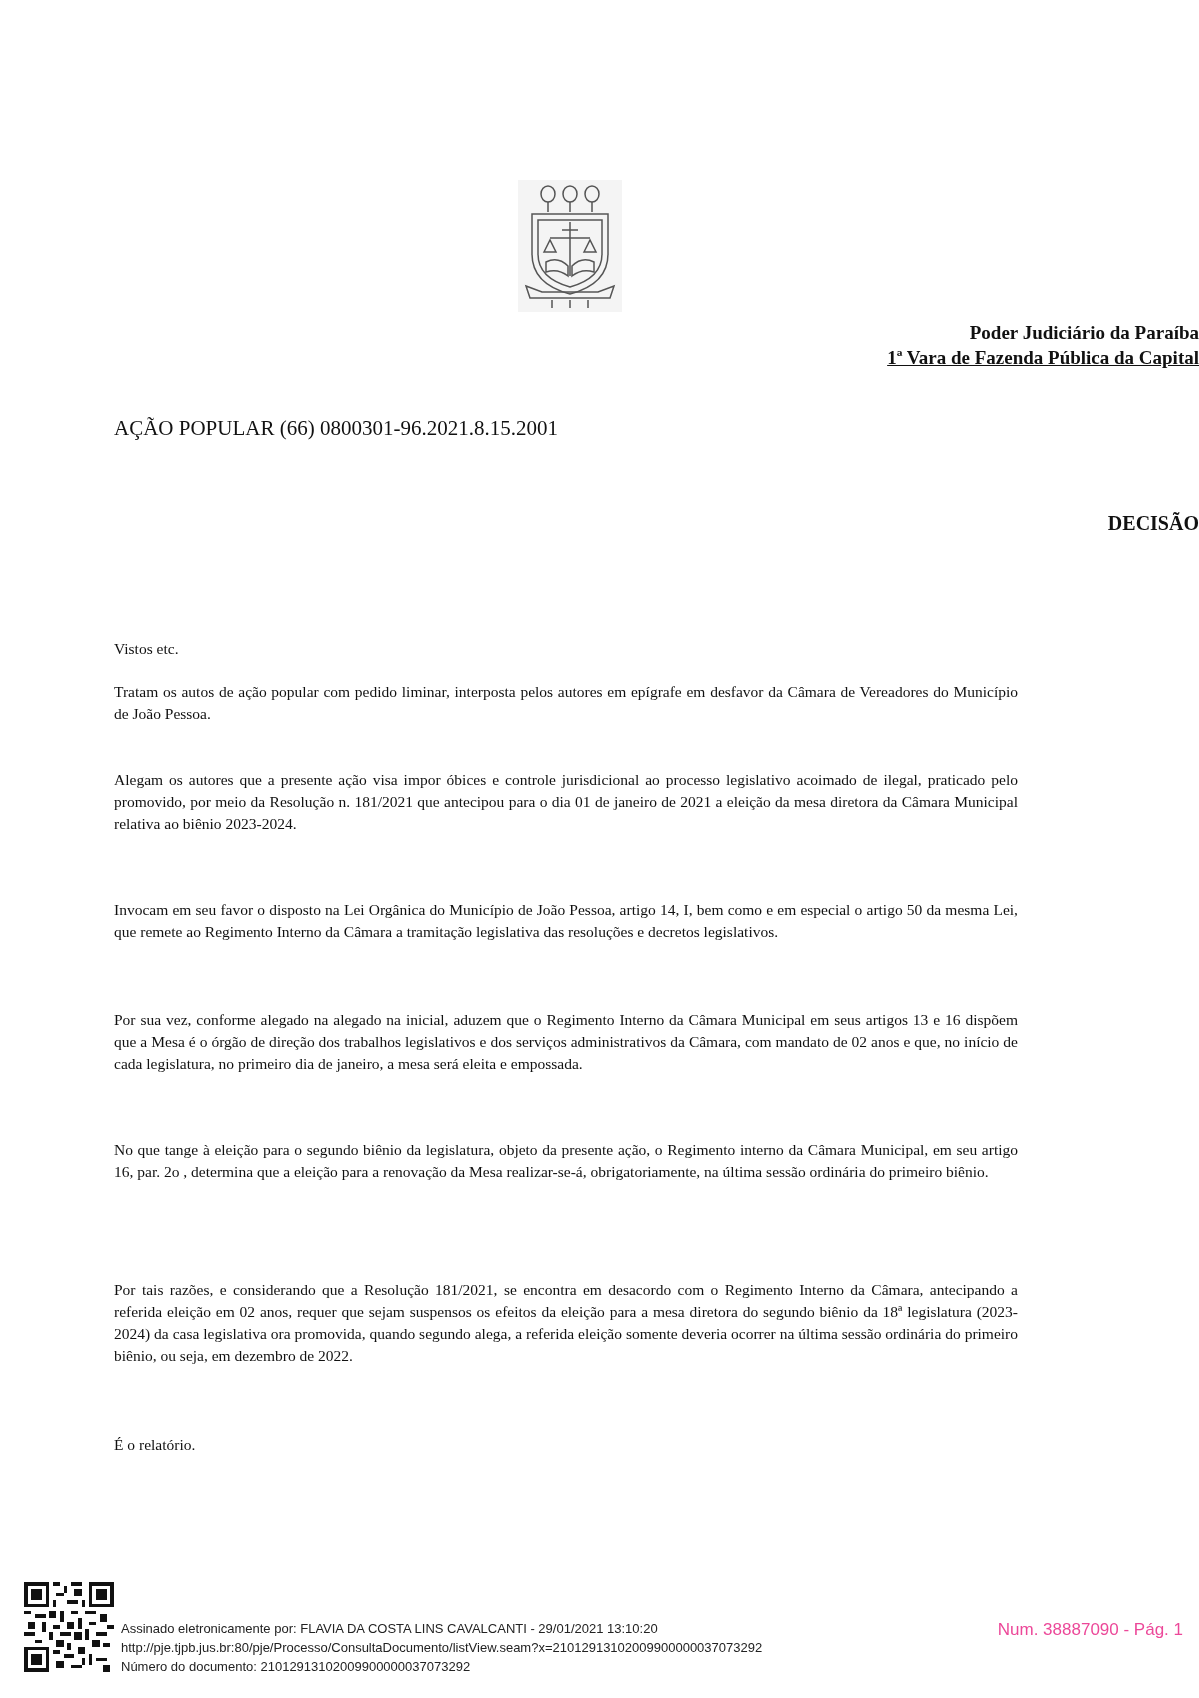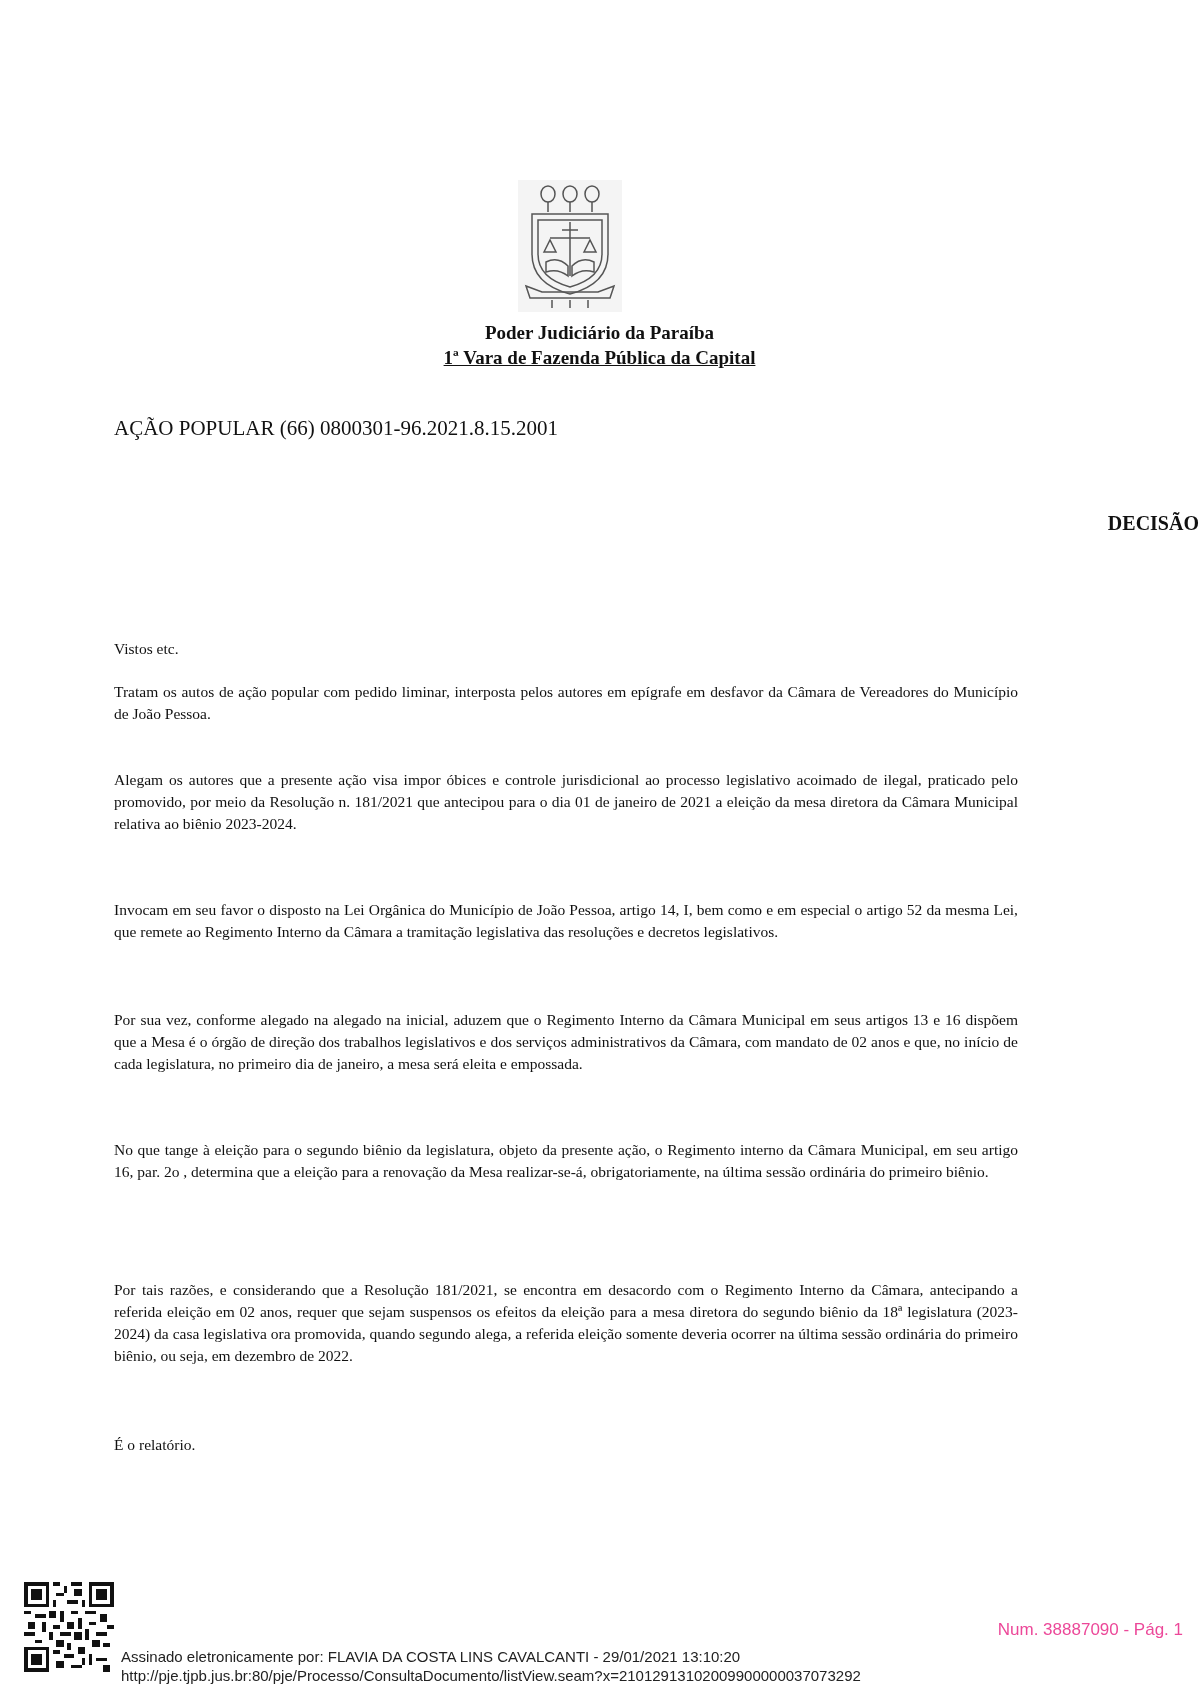--- a/index.html
+++ b/index.html
@@ -1,39 +1,39 @@
 <!DOCTYPE html>
 <html><head>
 <meta charset="utf-8">
 <style>
   html, body { margin: 0; padding: 0; background: #ffffff; }
   body { width: 1199px; height: 1698px; position: relative; overflow: hidden; color: #111; }
   .serif { font-family: "Liberation Serif", "DejaVu Serif", serif; text-align: right; }
   .sans { font-family: "Liberation Sans", "DejaVu Sans", sans-serif; }
 
   .crest { position: absolute; left: 518px; top: 180px; width: 104px; height: 132px; }
-  .header { position: absolute; left: 0; width: 1199px; text-align: center; font-weight: bold; font-size: 19px; line-height: 25px; }
+  .header { position: absolute; left: 0; width: 1199px; font-weight: bold; font-size: 19px; line-height: 25px; }
   .header.l1 { top: 320px; }
   .header.l2 { top: 345px; text-decoration: underline; }
 
   .case { position: absolute; left: 114px; top: 416px; font-size: 21px; }
   .title { position: absolute; left: 0; width: 1199px; top: 512px; font-weight: bold; font-size: 20px; }
 
   .para { position: absolute; left: 114px; width: 904px; font-size: 15.5px; line-height: 22px; text-align: justify; }
   .p0 { top: 612px; margin-top: 26px; }
   .p1 { top: 658px; margin-top: 23px; }
   .p2 { top: 769px; }
   .p3 { top: 899px; }
   .p4 { top: 1009px; }
   .p5 { top: 1139px; }
   .p6 { top: 1279px; }
   .p7 { top: 1434px; }
 
   .qr { position: absolute; left: 24px; top: 1582px; width: 90px; height: 90px; }
-  .footer { position: absolute; left: 121px; top: 1619px; font-size: 15px; line-height: 19px; color: #222; margin-top: 28px; }
+  .footer { position: absolute; left: 121px; top: 1619px; font-size: 13px; line-height: 19px; color: #222; }
   .pagenum { position: absolute; right: 16px; top: 1620px; font-size: 17px; color: #ec4899; }
 </style>
 </head>
 <body>
 
 <svg class="crest" viewBox="0 0 104 132">
   <rect x="0" y="0" width="104" height="132" fill="#f4f4f4"></rect>
   <g fill="none" stroke="#555" stroke-width="1.5">
     <ellipse cx="30" cy="14" rx="7" ry="8"></ellipse>
     <ellipse cx="52" cy="14" rx="7" ry="8"></ellipse>
@@ -60,21 +60,21 @@
 <div class="header l1 serif">Poder Judiciário da Paraíba</div>
 <div class="header l2 serif">1ª Vara de Fazenda Pública da Capital</div>
 
 <div class="case serif">AÇÃO POPULAR (66) 0800301-96.2021.8.15.2001</div>
 
 <div class="title serif">DECISÃO</div>
 
 <div class="para p0 serif">Vistos etc.</div>
 <div class="para p1 serif">Tratam os autos de ação popular com pedido liminar, interposta pelos autores em epígrafe em desfavor da Câmara de Vereadores do Município de João Pessoa.</div>
 <div class="para p2 serif">Alegam os autores que a presente ação visa impor óbices e controle jurisdicional ao processo legislativo acoimado de ilegal, praticado pelo promovido, por meio da Resolução n. 181/2021 que antecipou para o dia 01 de janeiro de 2021 a eleição da mesa diretora da Câmara Municipal relativa ao biênio 2023-2024.</div>
-<div class="para p3 serif">Invocam em seu favor o disposto na Lei Orgânica do Município de João Pessoa, artigo 14, I, bem como e em especial o artigo 52 da mesma Lei, que remete ao Regimento Interno da Câmara a tramitação legislativa das resoluções e decretos legislativos.</div>
+<div class="para p3 serif">Invocam em seu favor o disposto na Lei Orgânica do Município de João Pessoa, artigo 14, I, bem como e em especial o artigo 50 da mesma Lei, que remete ao Regimento Interno da Câmara a tramitação legislativa das resoluções e decretos legislativos.</div>
 <div class="para p4 serif">Por sua vez, conforme alegado na alegado na inicial, aduzem que o Regimento Interno da Câmara Municipal em seus artigos 13 e 16 dispõem que a Mesa é o órgão de direção dos trabalhos legislativos e dos serviços administrativos da Câmara, com mandato de 02 anos e que, no início de cada legislatura, no primeiro dia de janeiro, a mesa será eleita e empossada.</div>
 <div class="para p5 serif">No que tange à eleição para o segundo biênio da legislatura, objeto da presente ação, o Regimento interno da Câmara Municipal, em seu artigo 16, par. 2o , determina que a eleição para a renovação da Mesa realizar-se-á, obrigatoriamente, na última sessão ordinária do primeiro biênio.</div>
 <div class="para p6 serif">Por tais razões, e considerando que a Resolução 181/2021, se encontra em desacordo com o Regimento Interno da Câmara, antecipando a referida eleição em 02 anos, requer que sejam suspensos os efeitos da eleição para a mesa diretora do segundo biênio da 18ª legislatura (2023-2024) da casa legislativa ora promovida, quando segundo alega, a referida eleição somente deveria ocorrer na última sessão ordinária do primeiro biênio, ou seja, em dezembro de 2022.</div>
 <div class="para p7 serif">É o relatório.</div>
 
 <svg class="qr" viewBox="0 0 25 25" shape-rendering="crispEdges">
   <rect width="25" height="25" fill="#fff"></rect>
   <g fill="#111">
     <path d="M0 0h7v7H0z M1 1v5h5V1z M2 2h3v3H2z"></path>
     <path d="M18 0h7v7h-7z M19 1v5h5V1z M20 2h3v3h-3z"></path>
@@ -120,15 +120,16 @@
       <rect x="9" y="22" width="2" height="2"></rect>
     <rect x="13" y="23" width="3" height="1"></rect>
       <rect x="16" y="21" width="1" height="2"></rect>
       <rect x="22" y="23" width="2" height="2"></rect>
   </g>
 </svg>
 
 <div class="footer sans">
   <div>Assinado eletronicamente por: FLAVIA DA COSTA LINS CAVALCANTI - 29/01/2021 13:10:20</div>
   <div>http://pje.tjpb.jus.br:80/pje/Processo/ConsultaDocumento/listView.seam?x=21012913102009900000037073292</div>
+  <div>Número do documento: 21012913102009900000037073292</div>
 </div>
 
 <div class="pagenum sans">Num. 38887090 - Pág. 1</div>
 
 </body></html>

